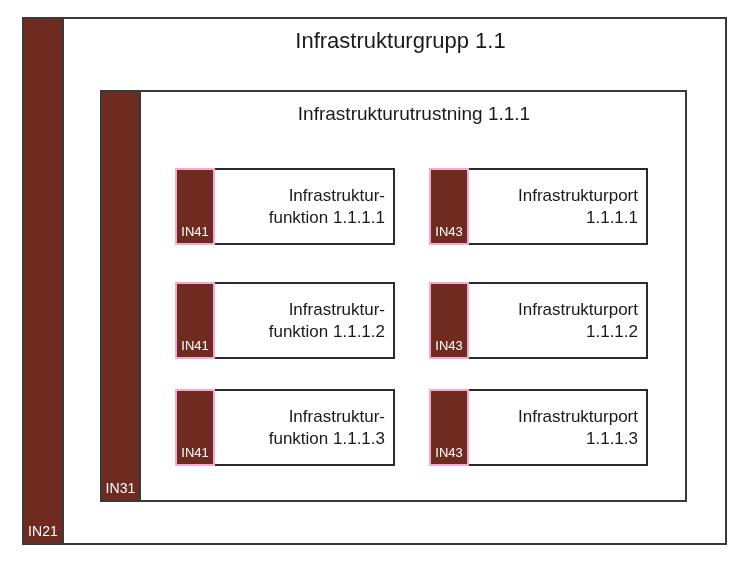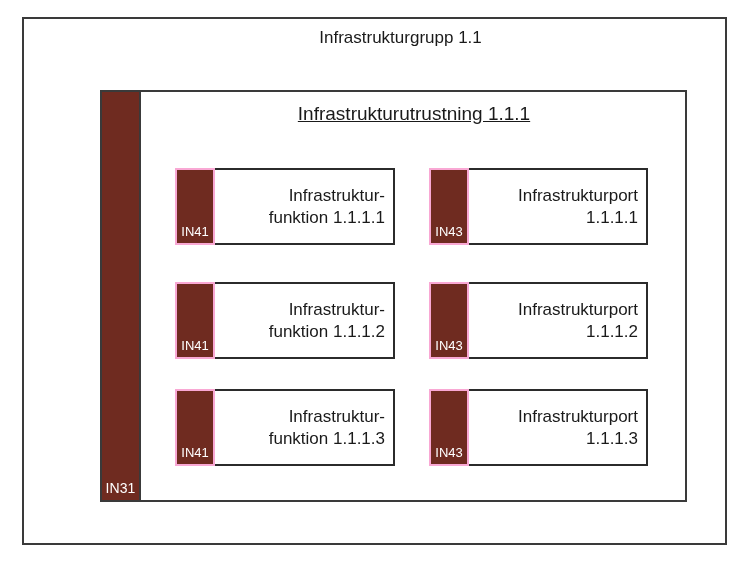--- a/index.html
+++ b/index.html
@@ -63,21 +63,21 @@
     top: 17px;
     width: 42px;
     height: 528px;
   }
   #group-title {
     position: absolute;
     left: 64px;
     top: 28px;
     width: 673px;
     text-align: center;
-    font-size: 17px;
+    font-size: 22px;
     line-height: 1.2;
     color: #1a1a1a;
     z-index: 2;
   }
 
   
   #equipment-node {
     left: 100px;
     top: 90px;
     width: 587px;
@@ -92,21 +92,20 @@
   #equipment-title {
     position: absolute;
     left: 141px;
     top: 103px;
     width: 546px;
     text-align: center;
     font-size: 19px;
     line-height: 1.2;
     color: #1a1a1a;
     z-index: 2;
-    text-decoration: underline;
   }
 
   
   .leaf {
     position: absolute;
     box-sizing: border-box;
     border: 2px solid #2b2b2b;
     background: #ffffff;
     height: 77px;
     z-index: 4;
@@ -154,20 +153,23 @@
   .row-1 { top: 168px; }
   .row-2 { top: 282px; }
   .row-3 { top: 389px; }
 </style>
 </head>
 <body>
 
 <div id="canvas">
 
   <div class="node" id="group-node"></div>
+  <div class="node-tab" id="group-tab">
+    <span class="tab-label">IN21</span>
+  </div>
   <div id="group-title">Infrastrukturgrupp 1.1</div>
 
   <div class="node" id="equipment-node"></div>
   <div class="node-tab" id="equipment-tab">
     <span class="tab-label">IN31</span>
   </div>
   <div id="equipment-title">Infrastrukturutrustning 1.1.1</div>
 
   <div class="leaf col-left row-1">
     <div class="leaf-tab">

